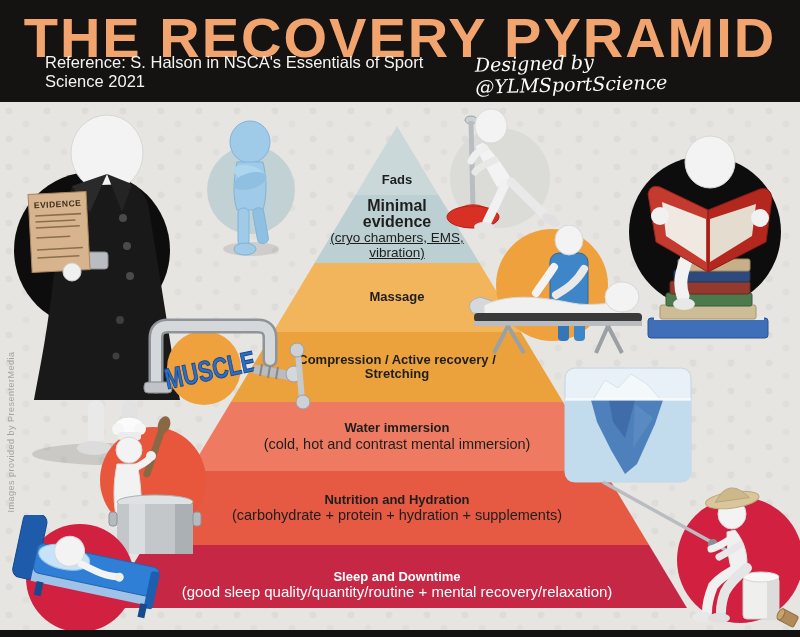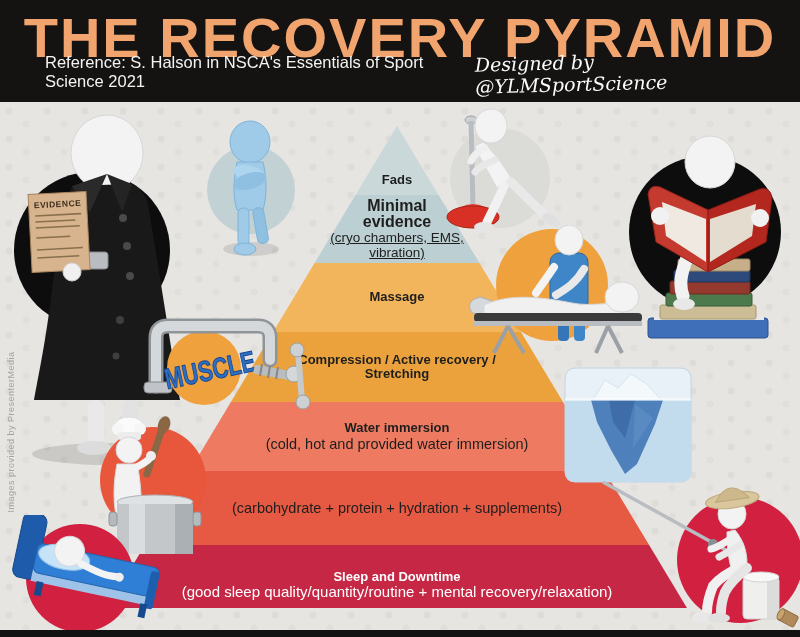--- a/index.html
+++ b/index.html
@@ -73,23 +73,24 @@
       <div class="s">(cryo chambers, EMS, vibration)</div>
     </div>
     <div class="band" id="band-massage" style="background-color: rgb(243, 181, 92); color: rgb(30, 30, 30);">
       <div class="t">Massage</div>
     </div>
     <div class="band" id="band-compression" style="background-color: rgb(235, 162, 60); color: rgb(30, 30, 30);">
       <div class="t">Compression / Active recovery / Stretching</div>
     </div>
     <div class="band" id="band-water" style="background-color: rgb(238, 123, 97); color: rgb(30, 30, 30);">
       <div class="t">Water immersion</div>
-      <div class="s">(cold, hot and provided water immersion)</div>
+      <div class="s">(cold, hot and contrast mental immersion)</div>
     </div>
     <div class="band" id="band-nutrition" style="background-color: rgb(230, 89, 66); color: rgb(30, 30, 30);">
+      <div class="t">Nutrition and Hydration</div>
       <div class="s">(carbohydrate + protein + hydration + supplements)</div>
     </div>
     <div class="band" id="band-sleep" style="background-color: rgb(197, 39, 68); color: rgb(255, 255, 255);">
       <div class="t">Sleep and Downtime</div>
       <div class="s">(good sleep quality/quantity/routine + mental recovery/relaxation)</div>
     </div>
   </div>
 
   <svg class="illu" style="left:10px;top:108px" width="195" height="370" viewBox="0 0 195 370">
     <ellipse cx="100" cy="346" rx="78" ry="11" fill="rgba(0,0,0,0.12)"></ellipse>

